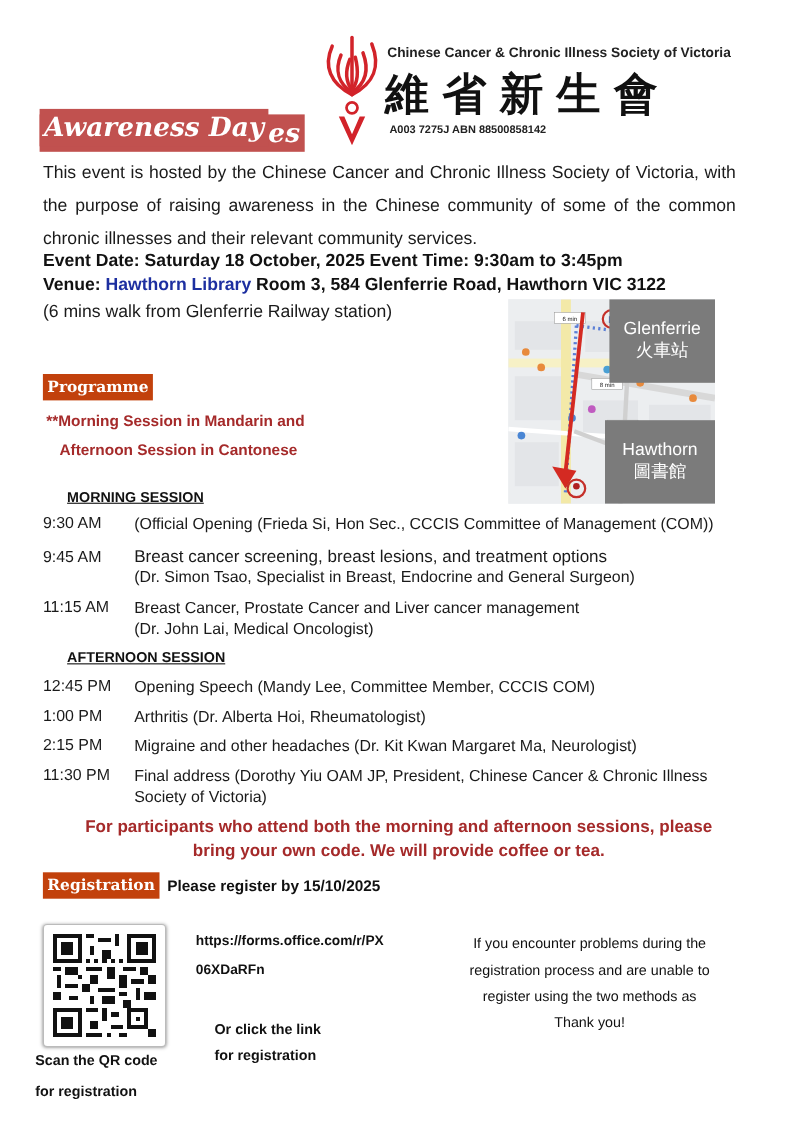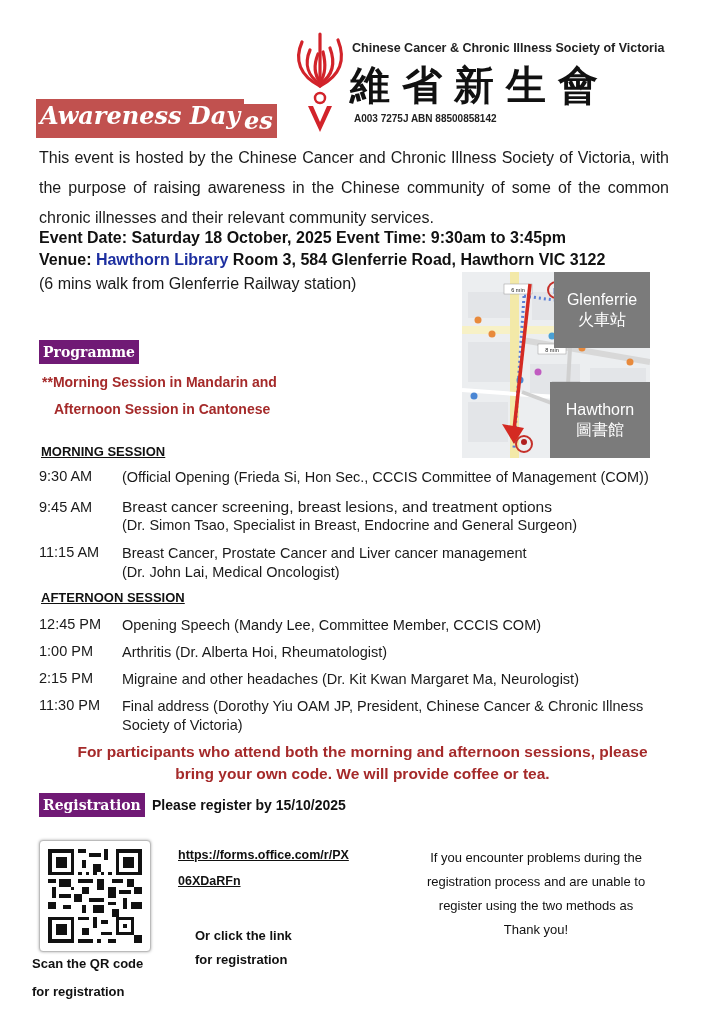--- a/index.html
+++ b/index.html
@@ -28,50 +28,50 @@
   .venue-link { color: #1d2fa0; }
   .walk { position: absolute; left: 39px; top: 275px; font-size: 16px; white-space: nowrap; color: #1a1a1a; }
 
   
   .map { position: absolute; left: 462px; top: 272px; width: 188px; height: 186px; background: #eef0f2; overflow: hidden; }
   .map-label { position: absolute; background: #7b7b7b; color: #fff; font-size: 16px; line-height: 20px; text-align: center; padding: 18px 6px; }
   #map-label-top { right: 0; top: 0; width: 96px; }
   #map-label-bottom { right: 0; bottom: 0; width: 100px; }
 
   
-  .badge { position: absolute; background: #701a75; color: #fff; font-family: "DejaVu Serif", serif; font-weight: bold; font-size: 14px; padding: 2px 4px; line-height: 20px; }
+  .badge { position: absolute; background: #c2410c; color: #fff; font-family: "DejaVu Serif", serif; font-weight: bold; font-size: 14px; padding: 2px 4px; line-height: 20px; }
   #programme-badge { left: 39px; top: 340px; }
   #registration-badge { left: 39px; top: 793px; font-size: 14px; }
 
   .lang-note { position: absolute; left: 42px; font-size: 14px; font-weight: bold; color: #a52a2a; white-space: nowrap; }
   #lang1 { top: 374px; }
   #lang2 { top: 401px; left: 54px; }
 
-  .session-head { position: absolute; font-size: 13px; font-weight: bold; color: #111; white-space: nowrap; }
+  .session-head { position: absolute; font-size: 13px; font-weight: bold; color: #111; white-space: nowrap; margin-left: 20px; }
   #morning-head { left: 41px; top: 444px; }
   #afternoon-head { left: 41px; top: 590px; }
   .uline-m { text-decoration: underline; }
 
   .row { position: absolute; left: 39px; width: 670px; font-size: 14.5px; color: #1a1a1a; }
   .row .time { position: absolute; left: 0; top: 0; white-space: nowrap; }
   .row .desc { position: absolute; left: 83px; top: 0; white-space: nowrap; line-height: 19px; }
   .row .desc .big { font-size: 15.5px; }
 
   .lunch { position: absolute; left: 30px; top: 741px; width: 665px; text-align: center; font-size: 15.5px; font-weight: bold; color: #a52a2a; line-height: 22px; }
 
   .register-by { position: absolute; left: 152px; top: 797px; font-size: 14px; font-weight: bold; white-space: nowrap; }
 
   
   .qr-frame { position: absolute; left: 39px; top: 840px; width: 112px; height: 112px; background: #fff; border: 1px solid #bbb; border-radius: 4px; box-shadow: 0 0 3px #aaa; padding: 8px; }
   .qr { width: 94px; height: 94px; }
   .qr-cap { position: absolute; left: 32px; width: 140px; font-size: 13px; font-weight: bold; line-height: 28px; color: #111; }
   #qr-cap1 { top: 950px; }
 
   .link { position: absolute; left: 178px; top: 842px; width: 175px; font-size: 12.5px; font-weight: bold; color: #111; line-height: 26px; }
-  .link span { text-decoration: underline; }
+  .link span { }
   .or-click { position: absolute; left: 195px; top: 924px; width: 150px; font-size: 13px; font-weight: bold; line-height: 24px; color: #111; }
 
   .help { position: absolute; left: 402px; top: 846px; width: 268px; text-align: center; font-size: 13px; line-height: 24px; color: #111; }
 </style>
 </head>
 <body>
 
 <div class="title-line" id="title1">Chronic Illnesses</div>
 <div class="title-line" id="title2">Awareness Day</div>
 

